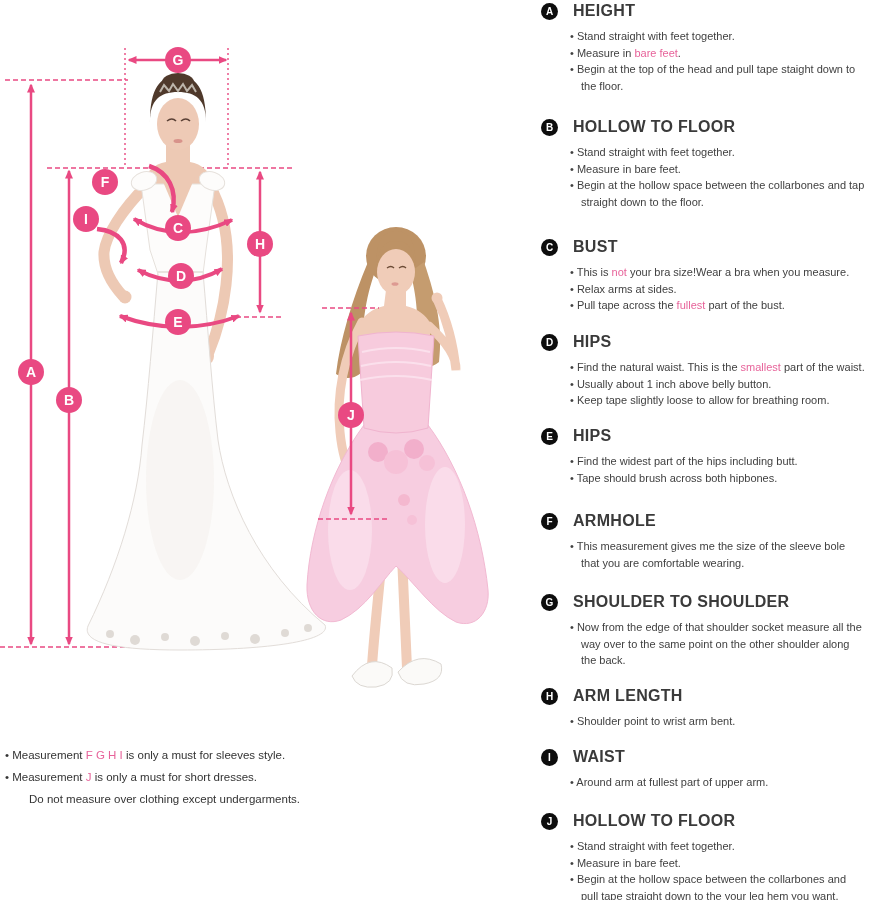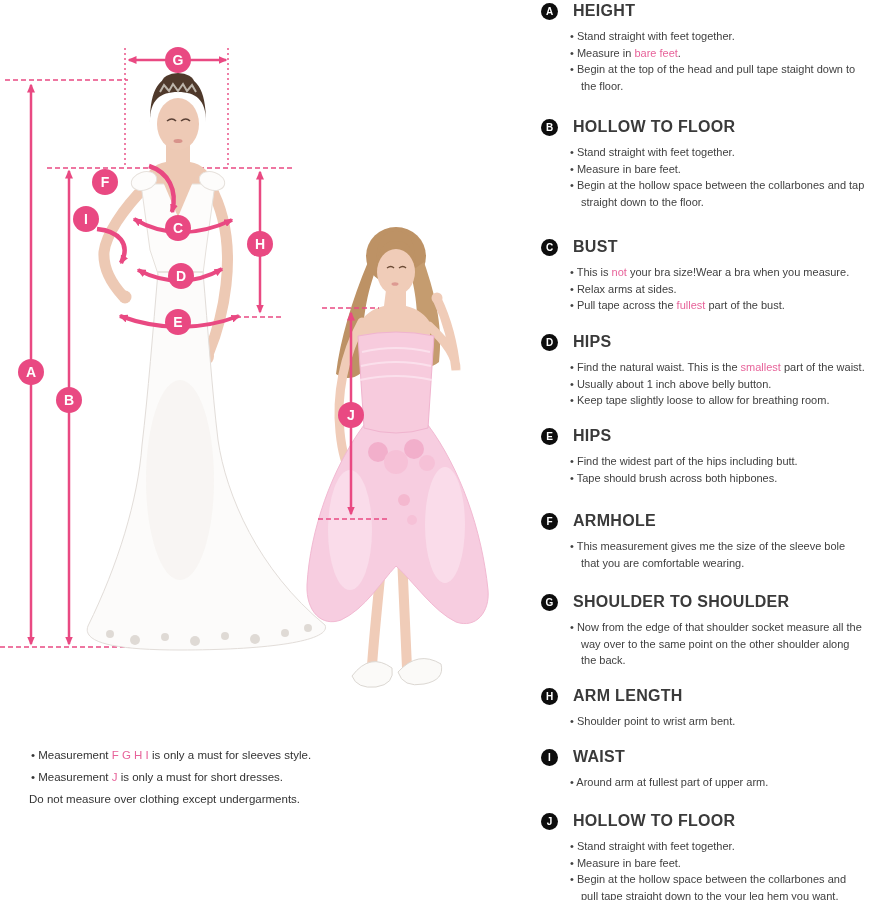--- a/index.html
+++ b/index.html
@@ -34,21 +34,21 @@
     font-size:11px;color:#414141;line-height:16.5px;
     padding-left:11px;text-indent:-11px;
   }
   .bullets li::before{content:"• ";}
   .pink{color:#e7639a;}
   
   #notes{position:absolute;left:5px;top:744px;width:470px;}
   .note{
     font-size:11.5px;color:#333333;line-height:22px;
   }
-  .note.bulleted{padding-left:12px;text-indent:-12px;margin-left:26px;}
+  .note.bulleted{padding-left:12px;text-indent:-12px;}
   .note.bulleted::before{content:"• ";}
   .note.plain{padding-left:24px;}
 </style>
 </head>
 <body>
 
 <div id="figure-area">
   <svg id="figure-svg" width="540" height="720" viewBox="0 0 540 720">
     <defs>
       <marker id="ah" markerWidth="9" markerHeight="8" refX="7.5" refY="4" orient="auto" markerUnits="userSpaceOnUse">

